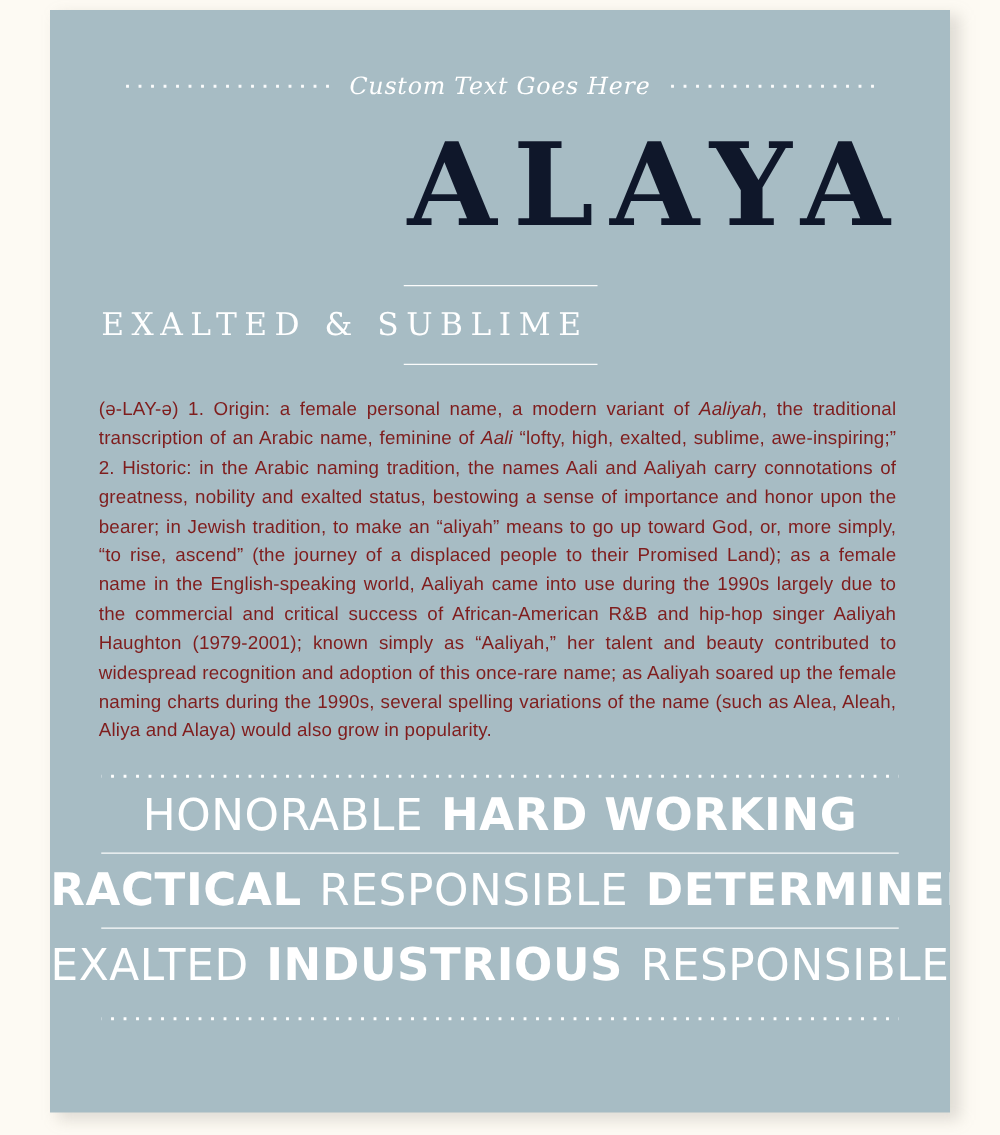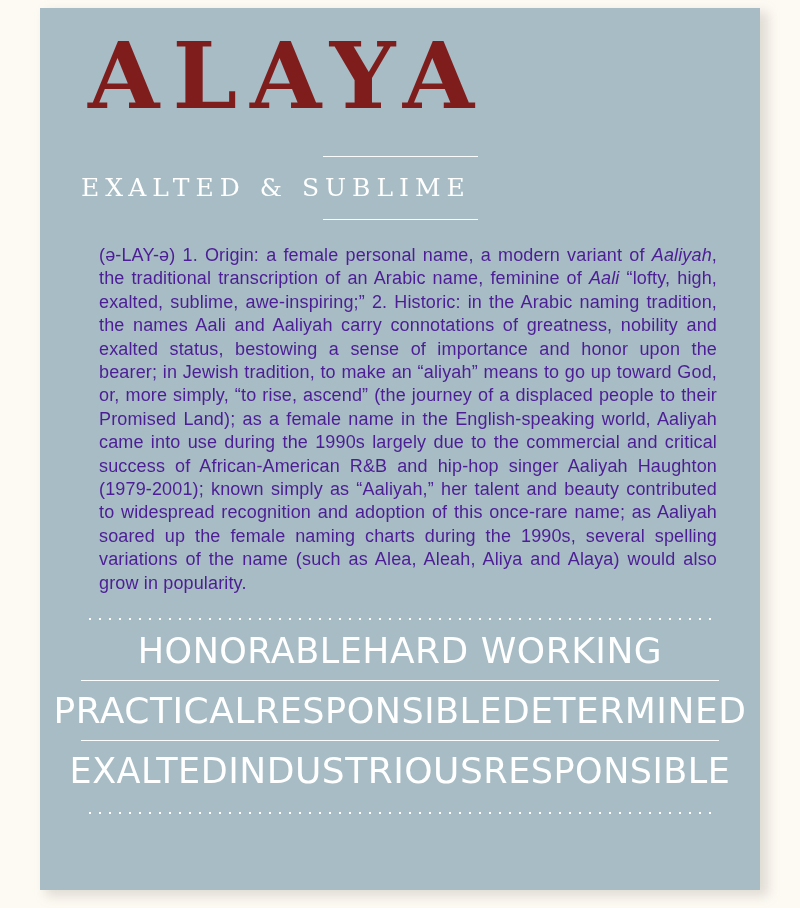--- a/index.html
+++ b/index.html
@@ -67,29 +67,29 @@
     font-family: "DejaVu Serif", serif;
     font-style: italic;
     font-size: 19px;
     letter-spacing: 0.6px;
     white-space: nowrap;
     color: #ffffff;
   }
 
   
   .name {
-    text-align: left;
+    text-align: right;
     font-family: "DejaVu Serif", serif;
     font-weight: bold;
     font-size: 92px;
     letter-spacing: 13px;
     line-height: 1;
     margin: 22px 0 0 0;
     text-indent: 13px;
-    color: #7f1d1d;
+    color: #0f172a;
   }
 
   
   .rule-short {
     width: 155px;
     height: 1px;
     background: #ffffff;
     margin: 34px auto 0 auto;
     opacity: 0.95;
   }
@@ -101,80 +101,86 @@
     text-indent: 6px;
     white-space: nowrap;
     color: #ffffff;
   }
   .rule-short.bottom {
     margin: 17px auto 0 auto;
   }
 
   
   .definition {
-    margin: 24px 8px 0 24px;
+    margin: 24px 8px 0 4px;
     font-family: "Liberation Sans", sans-serif;
-    font-size: 18px;
+    font-size: 15px;
     line-height: 23.4px;
     text-align: justify;
     text-justify: inter-word;
-    color: #4c1d95;
+    color: #7f1d1d;
     letter-spacing: 0.15px;
   }
   .definition em {
     font-style: italic;
   }
 
   
   .dotrule-wide {
     margin: 22px 6px 0 6px;
     height: 4px;
     background-image: radial-gradient(circle, #ffffff 1.1px, transparent 1.3px);
     background-size: 10px 4px;
     background-repeat: repeat-x;
     background-position: center;
   }
   .traits-row {
     display: flex;
     align-items: baseline;
     justify-content: center;
+    gap: 14px;
     white-space: nowrap;
     margin-top: 12px;
     margin-bottom: 11px;
   }
   .trait {
     font-family: "DejaVu Sans", sans-serif;
     color: #ffffff;
     line-height: 1;
   }
   .trait.light {
     font-weight: normal;
     font-size: 35px;
     letter-spacing: 0.5px;
   }
   .trait.bold {
-    font-weight: normal;
+    font-weight: bold;
     font-size: 36px;
     letter-spacing: 0.5px;
   }
   .line-rule {
     margin: 0 6px;
     height: 1px;
     background: #ffffff;
     opacity: 0.95;
   }
 </style>
 </head>
 <body>
 
 <div id="page">
   <div id="poster-shadow"></div>
 
   <div id="poster">
 
+    <div class="topline">
+      <div class="dotrule"></div>
+      <div class="script">Custom Text Goes Here</div>
+      <div class="dotrule"></div>
+    </div>
 
     <h1 class="name">ALAYA</h1>
 
     <div class="rule-short"></div>
     <div class="meaning">EXALTED &amp; SUBLIME</div>
     <div class="rule-short bottom"></div>
 
     <p class="definition">(ə-LAY-ə)  1. Origin:  a female personal name, a modern variant of <em>Aaliyah</em>, the traditional transcription of an Arabic name, feminine of <em>Aali</em> “lofty, high, exalted, sublime, awe-inspiring;”  2. Historic:  in the Arabic naming tradition, the names Aali and Aaliyah carry connotations of greatness, nobility and exalted status, bestowing a sense of importance and honor upon the bearer; in Jewish tradition, to make an “aliyah” means to go up toward God, or, more simply, “to rise, ascend” (the journey of a displaced people to their Promised Land); as a female name in the English-speaking world, Aaliyah came into use during the 1990s largely due to the commercial and critical success of African-American R&amp;B and hip-hop singer Aaliyah Haughton (1979-2001); known simply as “Aaliyah,” her talent and beauty contributed to widespread recognition and adoption of this once-rare name; as Aaliyah soared up the female naming charts during the 1990s, several spelling variations of the name (such as Alea, Aleah, Aliya and Alaya) would also grow in popularity.</p>
 
     <div class="dotrule-wide"></div>

